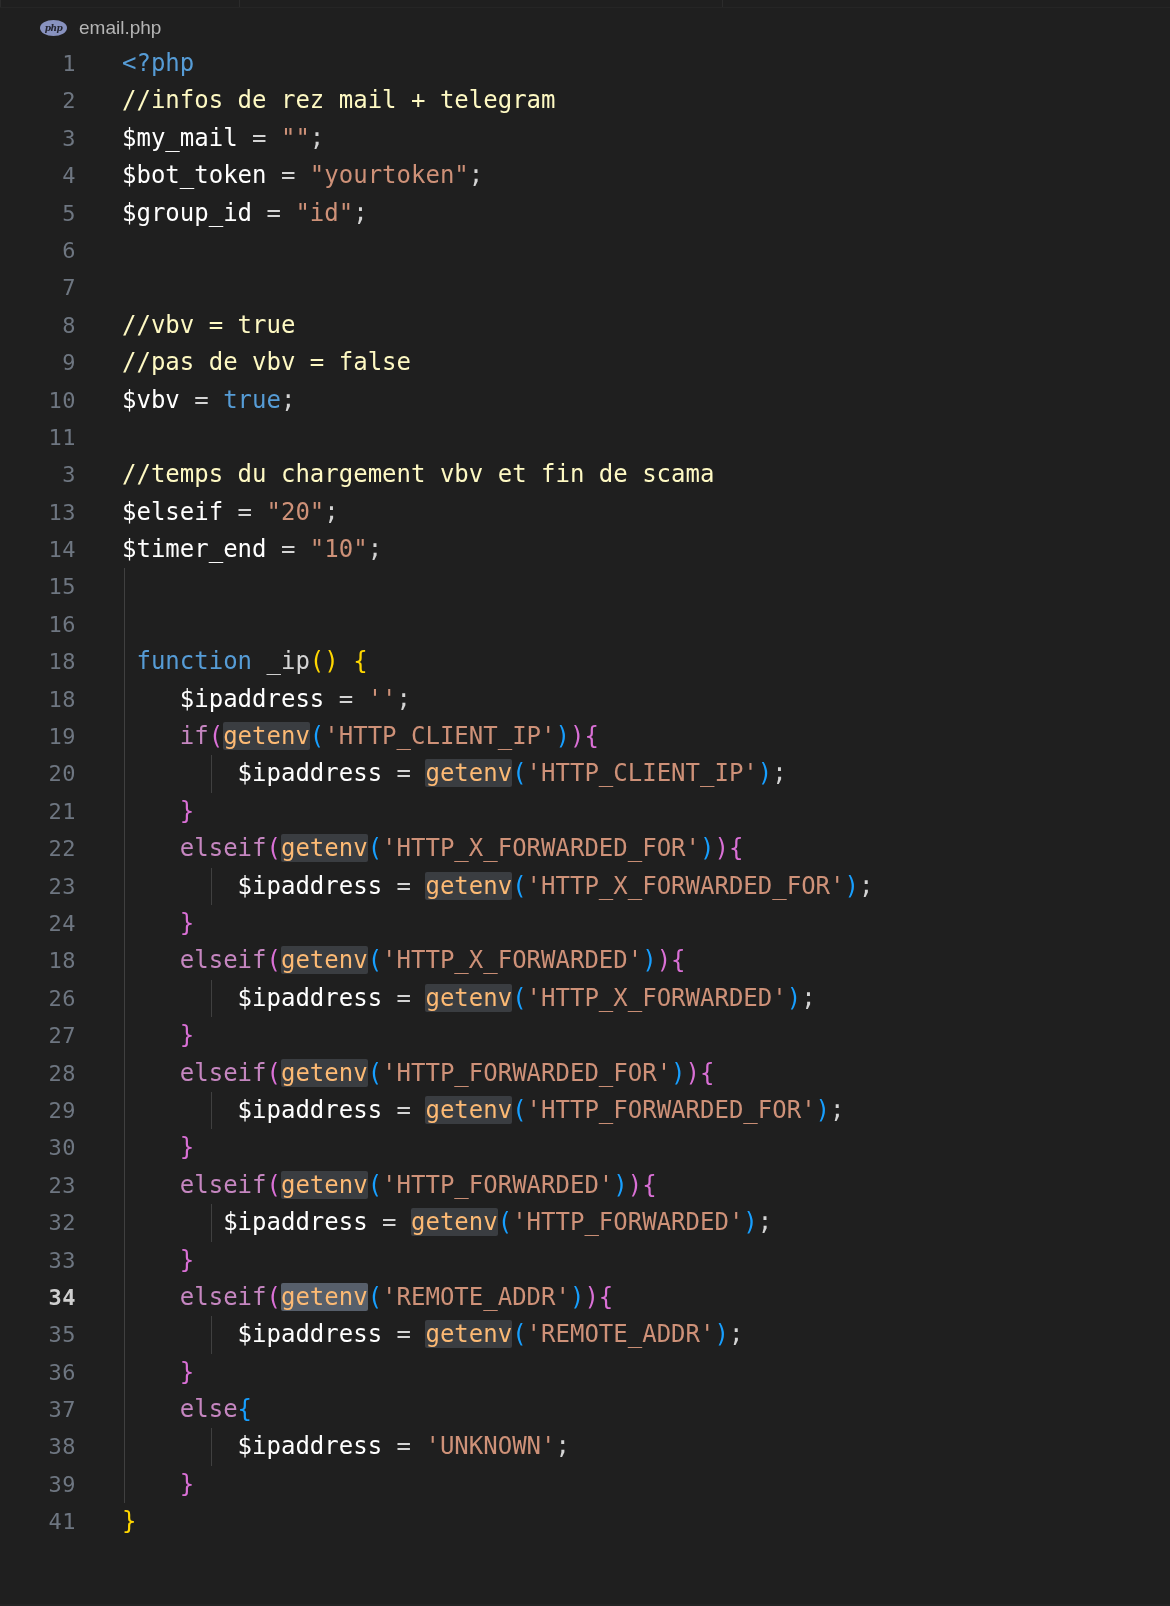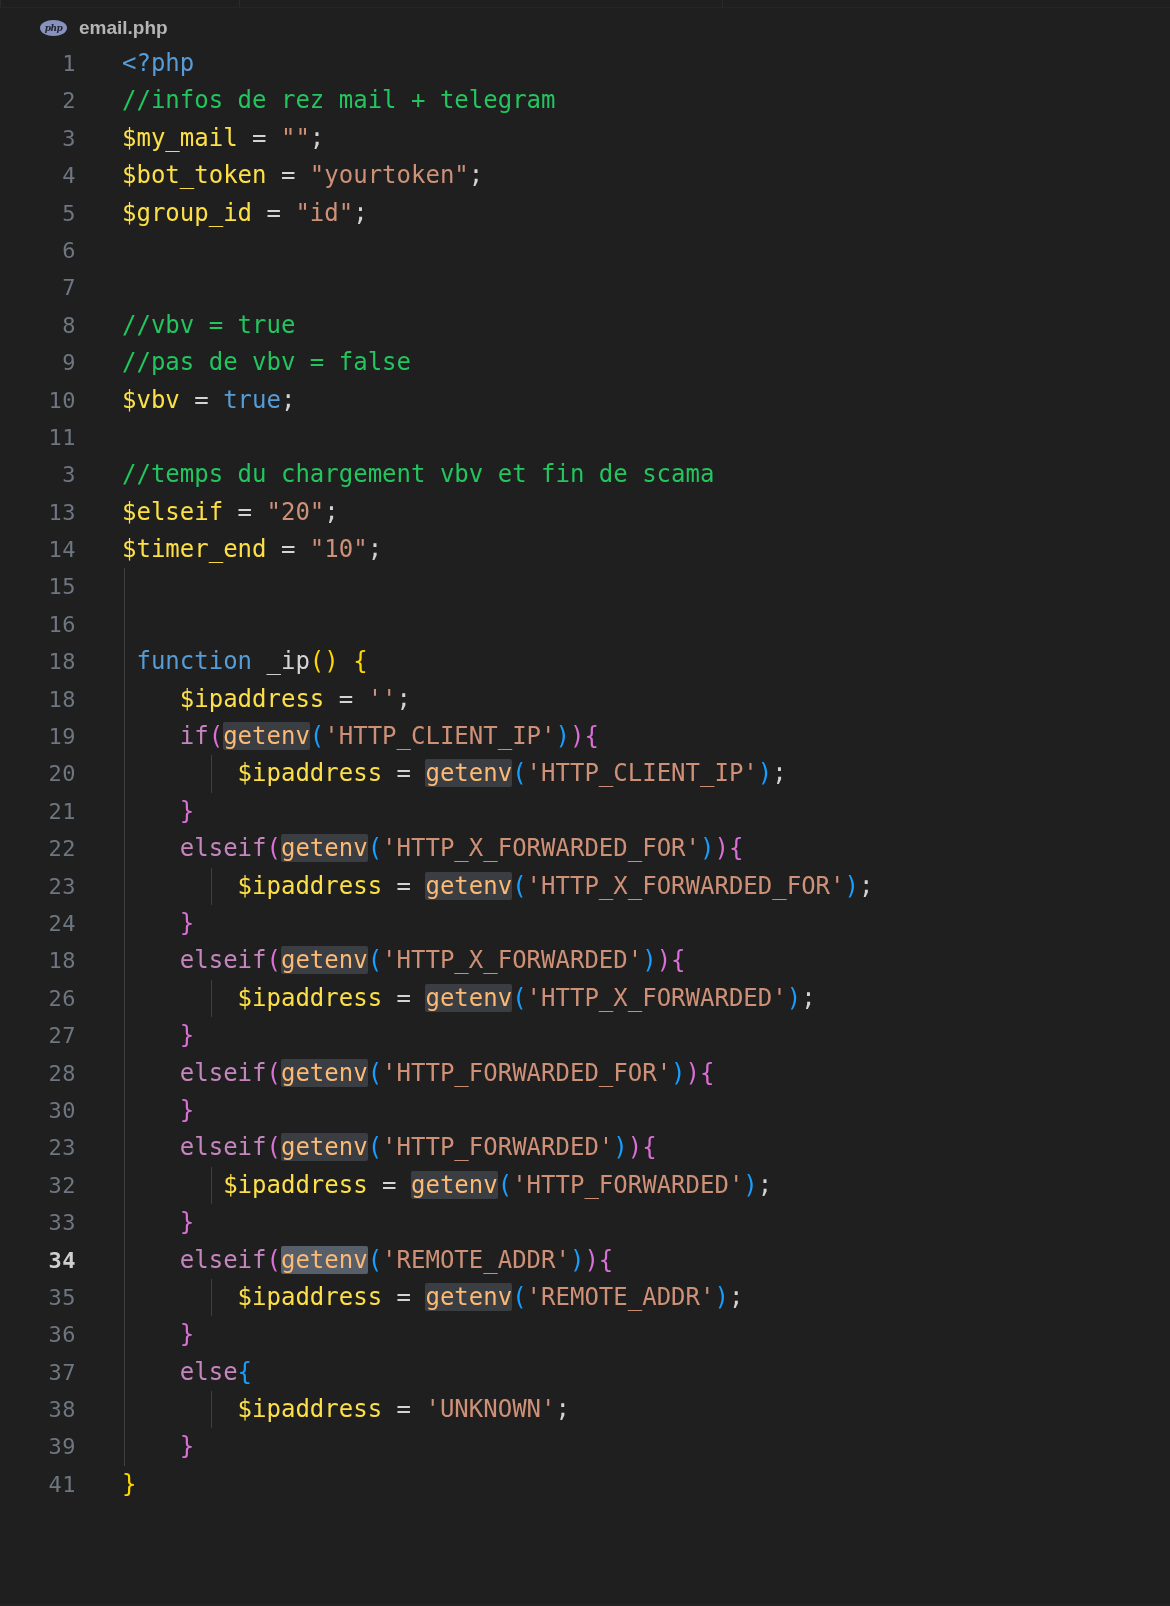--- a/index.html
+++ b/index.html
@@ -75,21 +75,20 @@
     font-weight: bold;
     font-size: 9px;
     color: #232531;
     letter-spacing: -0.5px;
   }
   .file-name {
     font-family: "Liberation Sans", sans-serif;
     font-size: 19px;
     color: #b5b5b5;
     white-space: nowrap;
-    font-weight: bold;
   }
 
   
   .editor {
     position: absolute;
     top: 45px; left: 0;
     width: 1170px;
     height: 1561px;
     background: #1f1f1f;
     overflow: hidden;
@@ -128,22 +127,22 @@
     position: absolute;
     top: 0;
     width: 1px;
     height: 37.4px;
     background: #404040;
   }
   .guide.g1 { left: 124px; }
   .guide.g3 { left: 211px; }
 
   
-  .c-comment  { color: #22c55e; }
-  .c-var      { color: #fde047; }
+  .c-comment  { color: #fef9c3; }
+  .c-var      { color: #ffffff; }
   .c-str      { color: #ce9178; }
   .c-kw       { color: #569cd6; }
   .c-ctrl     { color: #c586c0; }
   .c-fn       { color: #fdba74; text-align: right; }
   .c-plain    { color: #d4d4d4; }
   .c-op       { color: #d4d4d4; }
   .c-br-y     { color: #ffd700; }
   .c-br-m     { color: #da70d6; }
   .c-br-b     { color: #179fff; }
   .hl         { background: #3a3d41; border-radius: 2px; }
@@ -325,20 +324,26 @@
       <span class="guide g1"></span>
       <span class="content">    <span class="c-br-m">}</span></span>
     </div>
 
     <div class="code-line">
       <span class="ln">28</span>
       <span class="guide g1"></span>
       <span class="content">    <span class="c-ctrl">elseif</span><span class="c-br-m">(</span><span class="c-fn hl">getenv</span><span class="c-br-b">(</span><span class="c-str">'HTTP_FORWARDED_FOR'</span><span class="c-br-b">)</span><span class="c-br-m">)</span><span class="c-br-m">{</span></span>
     </div>
 
+    <div class="code-line">
+      <span class="ln">29</span>
+      <span class="guide g1"></span>
+      <span class="guide g3"></span>
+      <span class="content">        <span class="c-var">$ipaddress</span><span class="c-op"> = </span><span class="c-fn hl">getenv</span><span class="c-br-b">(</span><span class="c-str">'HTTP_FORWARDED_FOR'</span><span class="c-br-b">)</span><span class="c-plain">;</span></span>
+    </div>
 
     <div class="code-line">
       <span class="ln">30</span>
       <span class="guide g1"></span>
       <span class="content">    <span class="c-br-m">}</span></span>
     </div>
 
     <div class="code-line">
       <span class="ln">23</span>
       <span class="guide g1"></span>

